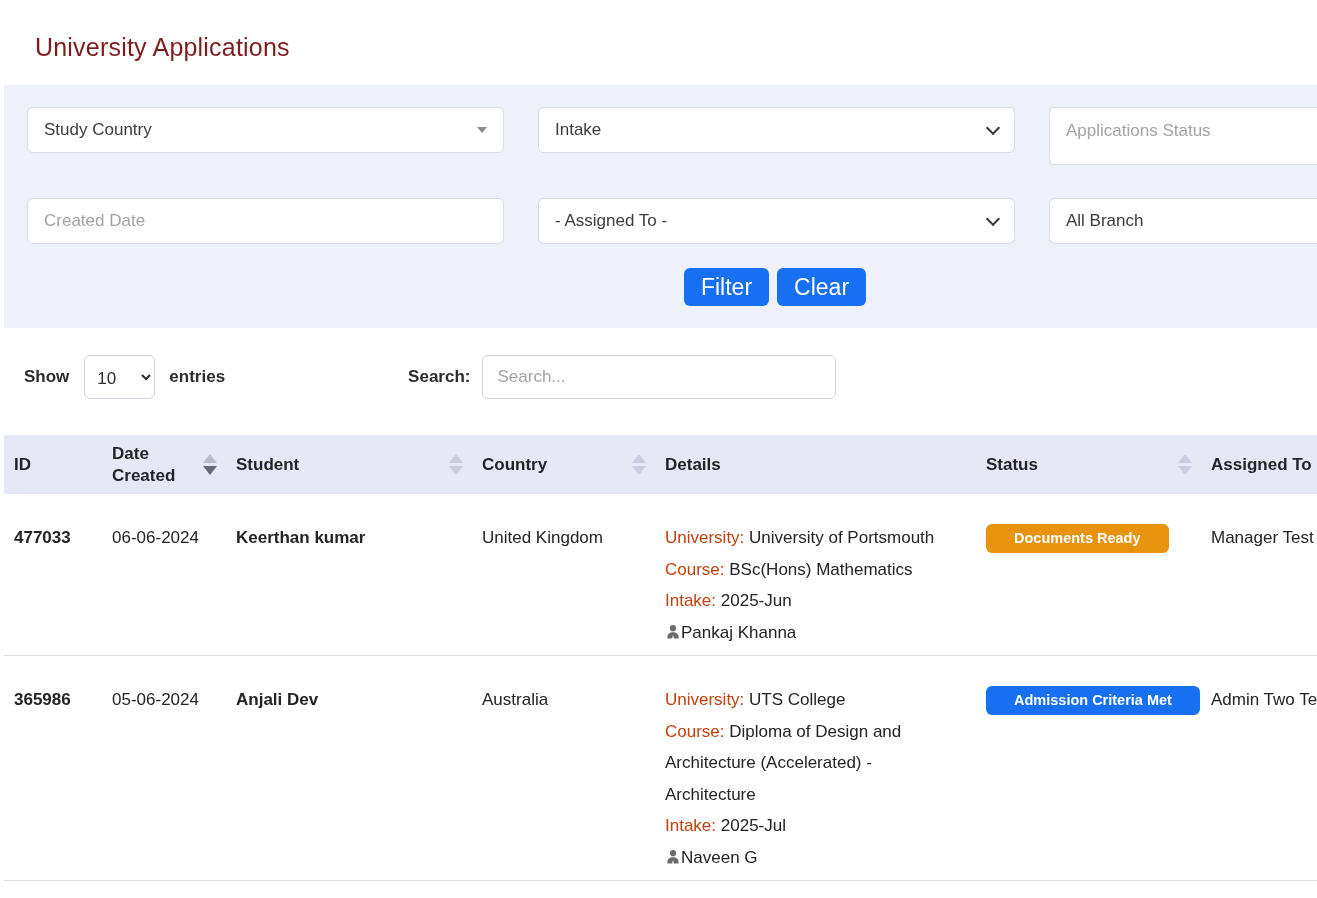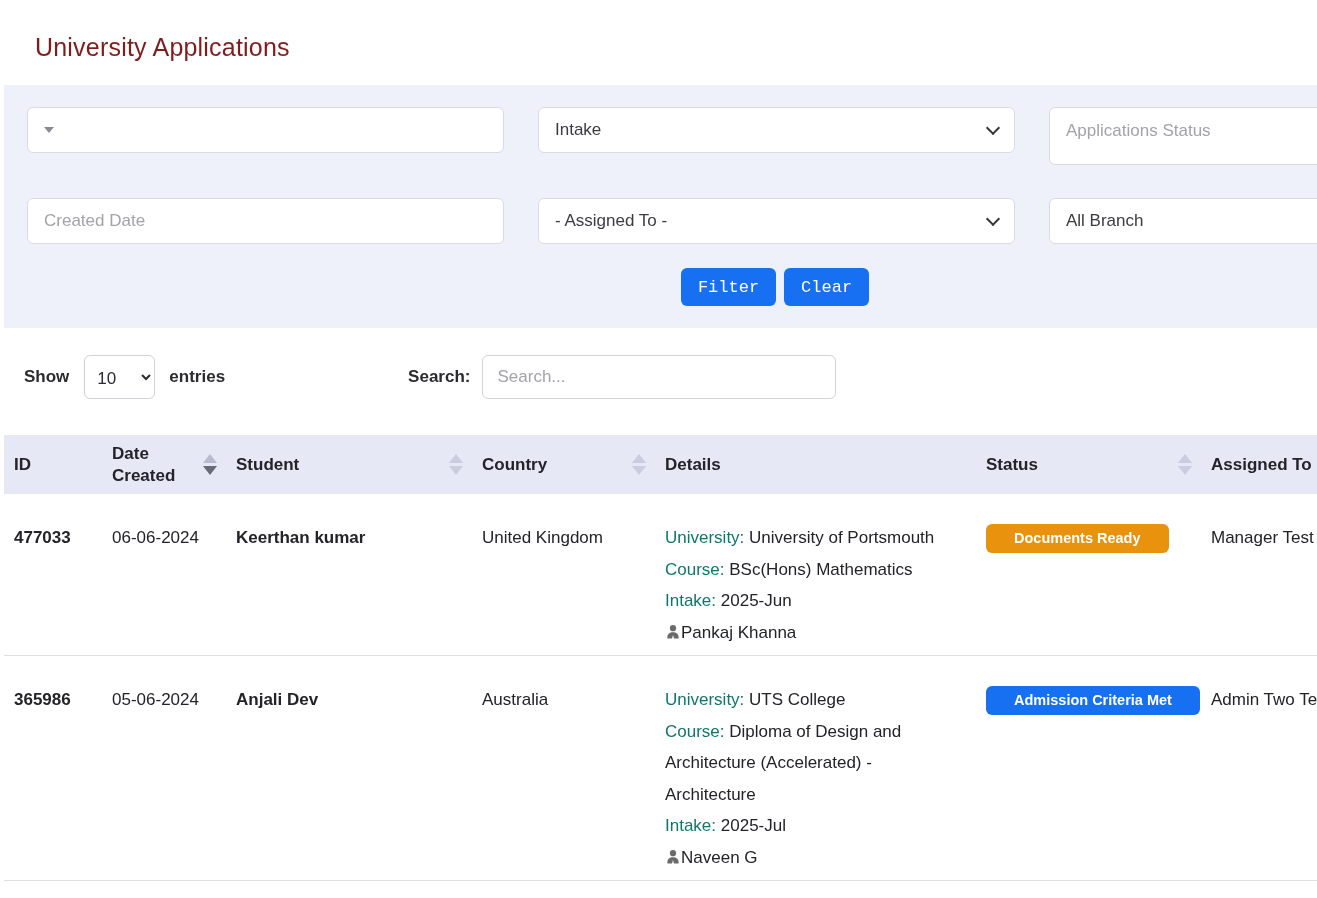--- a/index.html
+++ b/index.html
@@ -25,21 +25,21 @@
   .tri-small { width:0; height:0; border-left:5px solid transparent;
     border-right:5px solid transparent; border-top:6px solid #8a8a90; }
   .chev { width:10px; height:10px; border-right:2px solid #34343a;
     border-bottom:2px solid #34343a; transform:rotate(45deg); margin-top:-5px; }
   input.text-field { width:477px; height:46px; border:1px solid #d8dbe4; border-radius:6px;
     padding:0 16px; font-size:17px; font-family:inherit; color:#3b3b41; background:#fff; }
   input::placeholder { color:#a3a3a8; }
   .buttons-row { display:flex; justify-content:center; gap:8px; margin-top:24px;
     width:1519px; margin-left:-23px; padding-left:23px; }
   .btn { background:#1670f1; color:#fff; border:none; border-radius:6px; height:38px;
-    padding:0 17px; font-size:17px; font-weight:500; font-family:Liberation Mono, monospace; cursor:pointer; }
+    padding:0 17px; font-size:23px; font-weight:500; font-family:Liberation Sans, sans-serif; cursor:pointer; }
 
   
   .controls { display:flex; align-items:center; padding:27px 0 36px 20px;
     font-size:17px; font-weight:700; color:#2b2b30; background:#fff; }
   .page-size { width:71px; height:44px; border:1px solid #cfd2d8; border-radius:6px;
     font-size:17px; font-family:inherit; color:#2b2b30; padding:12px 8px; background:#fff;
     margin:0 14px 0 15px; }
   .search-label { margin-left:183px; }
   .search-input { width:354px; height:44px; border:1px solid #d4d4d8; border-radius:6px;
     margin-left:12px; padding:0 14px; font-size:17px; font-family:inherit;
@@ -60,39 +60,40 @@
   .tri-down { width:0; height:0; border-left:7px solid transparent;
     border-right:7px solid transparent; border-top:9px solid #c9cddf; }
   .sort.desc .tri-down { border-top-color:#676b77; }
   .sort.desc .tri-up { border-bottom-color:#b7bbcb; }
 
   .trow { padding-top:28px; padding-bottom:7px; border-bottom:1px solid #dedee3;
     font-size:17px; line-height:31.5px; align-items:start; color:#232328; }
   .cell { padding-right:12px; }
   .bold { font-weight:700; }
   .details { width:290px; }
-  .dlabel { color:#0f766e;margin-top:32px; }
+  .dlabel { color:#c2410c;margin-top:32px; }
   .person-line { display:flex; align-items:center; }
   .person-icon { width:16px; height:16px; flex:none; }
   .person-icon svg { width:16px; height:16px; fill:#6b6b6b; display:block; }
   .badge { display:inline-block; border-radius:6px; color:#fff; font-weight:700;
     font-size:14.5px; line-height:17px; padding:6px 28px; white-space:nowrap; }
 </style>
 </head>
 <body>
 
 <div class="card">
 
   <div class="card-header">
     <div class="page-title">University Applications</div>
   </div>
 
   <div class="filter-panel">
     <div class="filter-row">
       <div class="field">
+        <span class="grow">Study Country</span>
         <span class="tri-small"></span>
       </div>
       <div class="field">
         <span class="grow">Intake</span>
         <span class="chev"></span>
       </div>
       <div class="field tall">
         <span class="grow ph">Applications Status</span>
       </div>
     </div>

